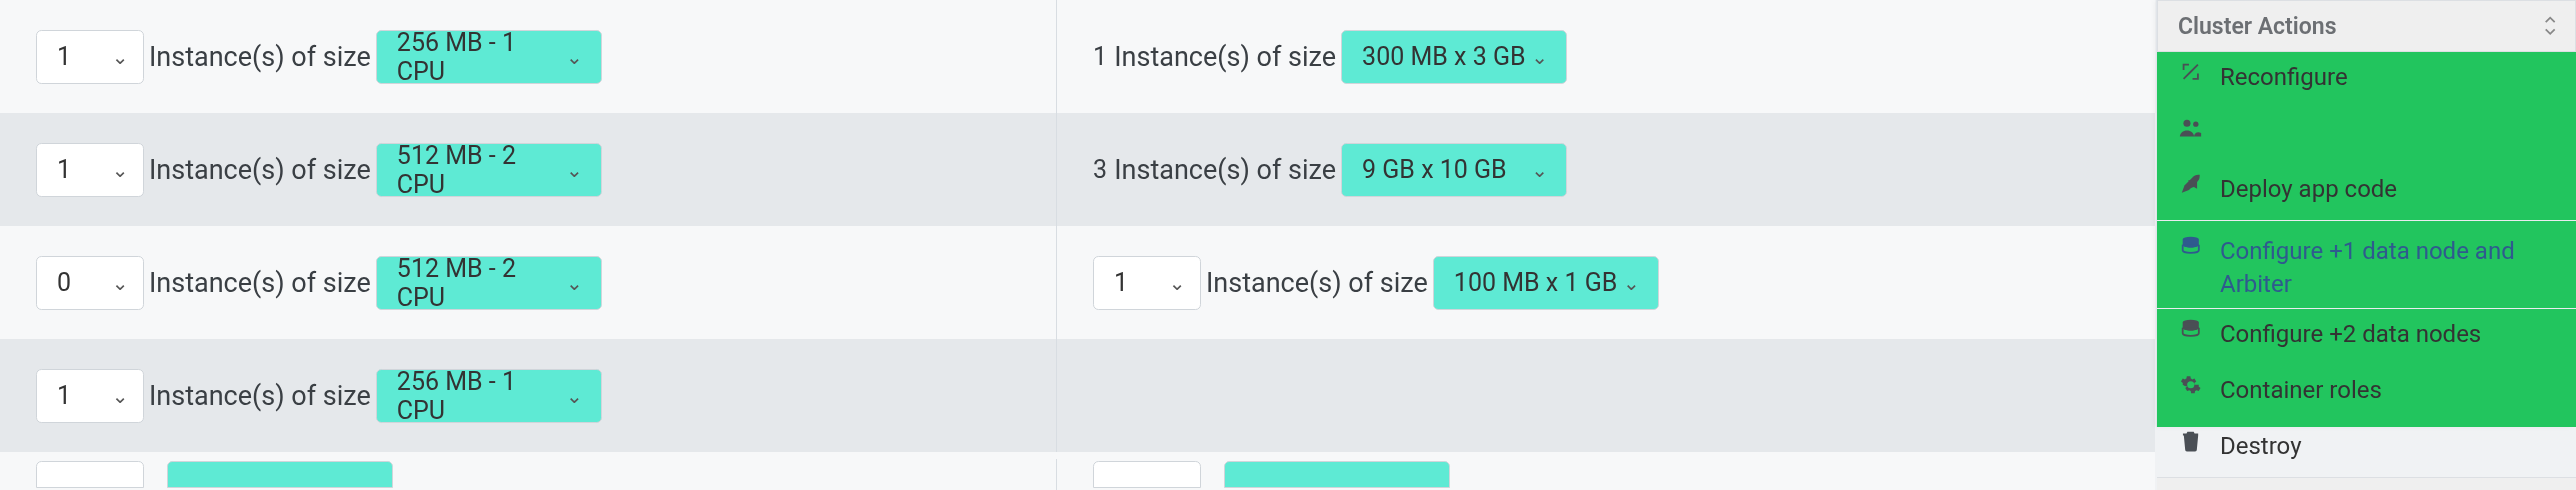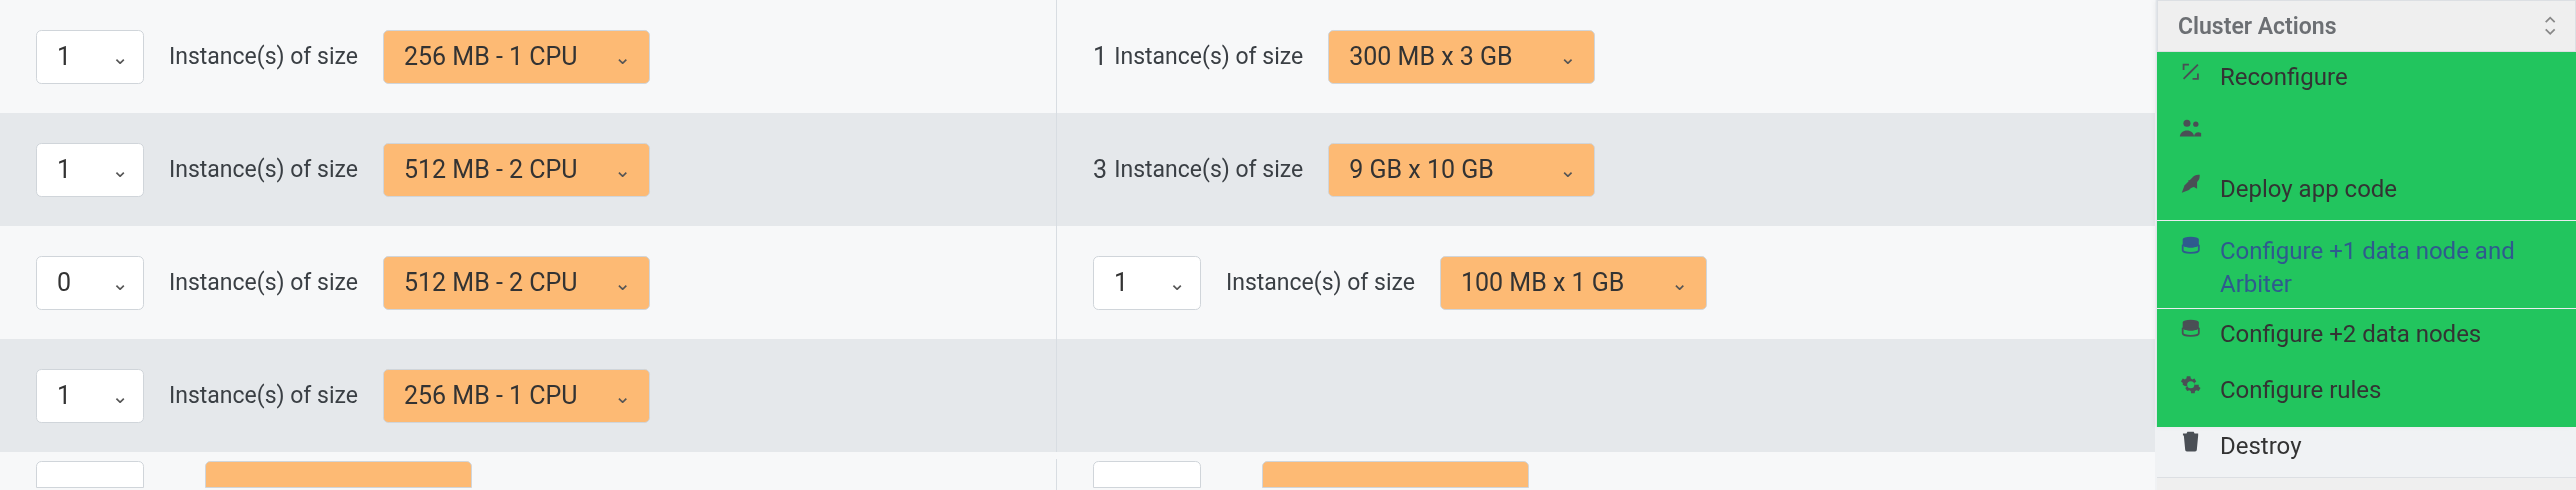--- a/index.html
+++ b/index.html
@@ -58,34 +58,34 @@
     font-size: 25px;
     color: #333;
     cursor: pointer;
   }
   .qty-select .chev {
     font-size: 20px;
     color: #555;
   }
 
   .instance-label {
-    margin: 0 25px;
+    margin: 0 5px;
     color: #3a3f44;
-    font-size: 23px;
+    font-size: 27px;
   }
   .static-qty {
     color: #3a3f44;
     font-size: 25px;
     margin-right: 7.2px;
   }
 
   .size-select {
-    width: 267px;
+    width: 226px;
     height: 54px;
-    background: #fdba74;
+    background: #5eead4;
     border: 0.9px solid #d0d5da;
     border-radius: 5.4px;
     display: inline-flex;
     align-items: center;
     justify-content: space-between;
     padding: 0 18px 0 20px;
     font-size: 25px;
     color: #333;
     cursor: pointer;
   }
@@ -355,21 +355,21 @@
     </span>
     <span class="mi-label">Configure +2 data nodes</span>
   </div>
 
   <div class="menu-item">
     <span class="mi-icon">
       <svg width="21.5" height="21.5" viewBox="0 0 24 24" fill="currentColor">
           <path d="M12 8a4 4 0 100 8 4 4 0 000-8zm9 4a9 9 0 01-.2 1.9l2.1 1.6-2 3.5-2.5-1a7 7 0 01-1.6.9l-.4 2.6h-4l-.4-2.6a7 7 0 01-1.6-.9l-2.5 1-2-3.5 2.1-1.6A9 9 0 013 12c0-.6.1-1.3.2-1.9L1.1 8.5l2-3.5 2.5 1c.5-.4 1-.7 1.6-.9L7.6 2.5h4l.4 2.6c.6.2 1.1.5 1.6.9l2.5-1 2 3.5-2.1 1.6c.1.6.2 1.3.2 1.9z"></path>
         </svg>
     </span>
-    <span class="mi-label">Configure rules</span>
+    <span class="mi-label">Container roles</span>
   </div>
 
   <div class="menu-item">
     <span class="mi-icon">
       <svg width="20" height="21.5" viewBox="0 0 22 24" fill="currentColor">
           <path d="M3 6h16l-1.5 16a2 2 0 01-2 2h-9a2 2 0 01-2-2L3 6zm5-4h6l1 2h4v2H2V4h4l1-2z"></path>
         </svg>
     </span>
     <span class="mi-label">Destroy</span>
   </div>

